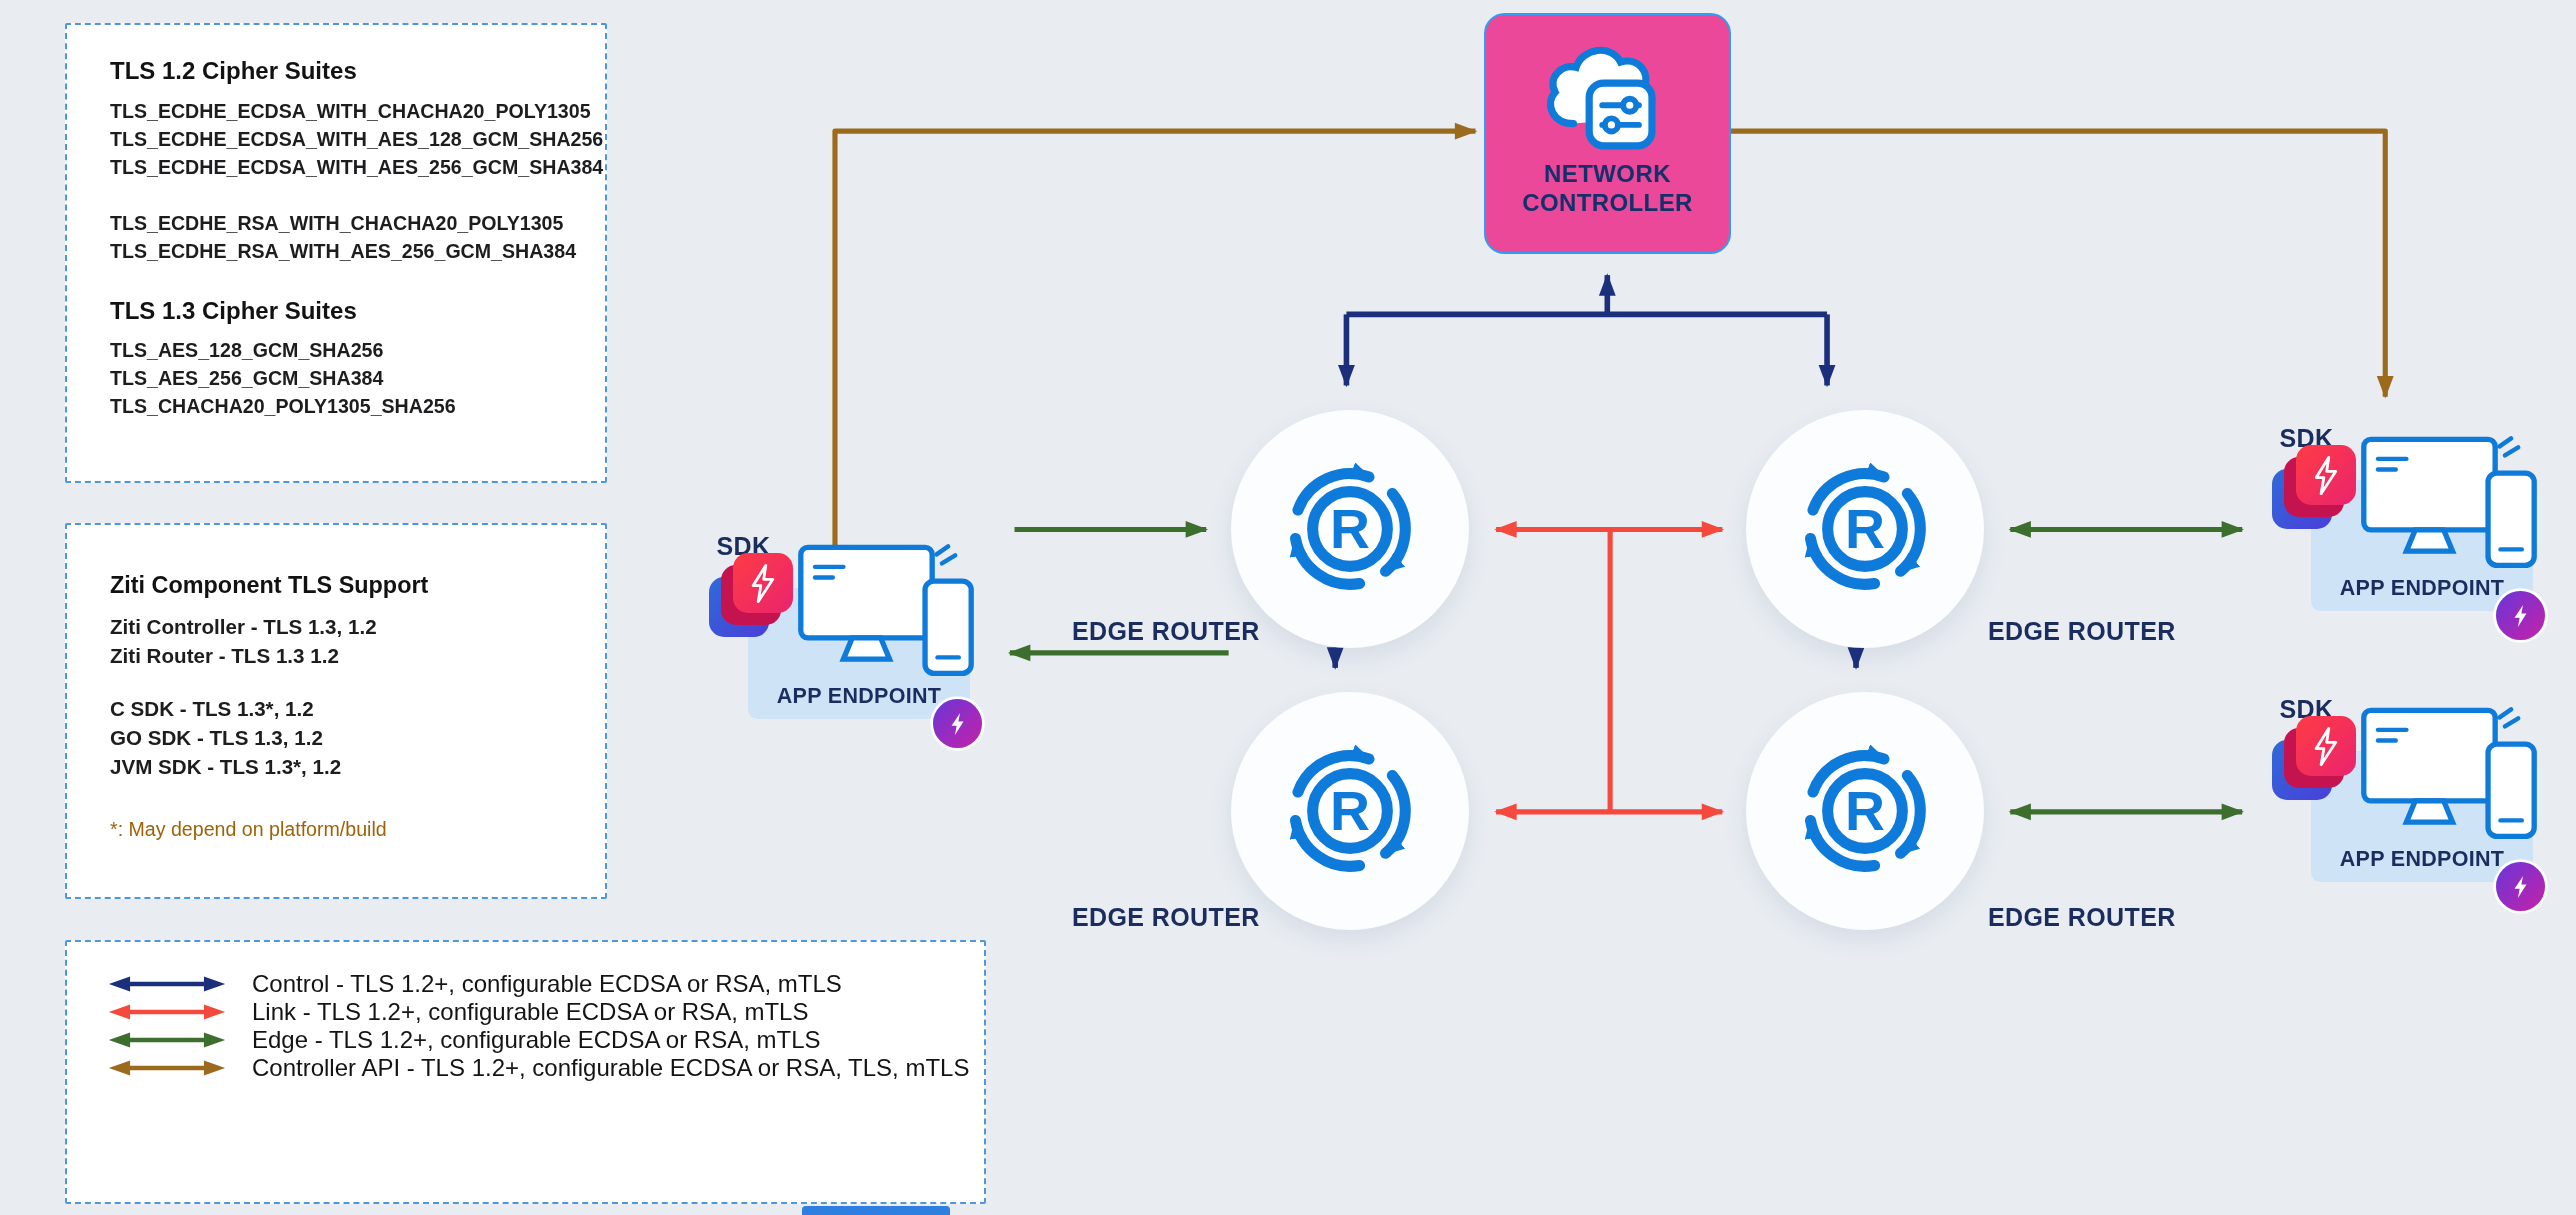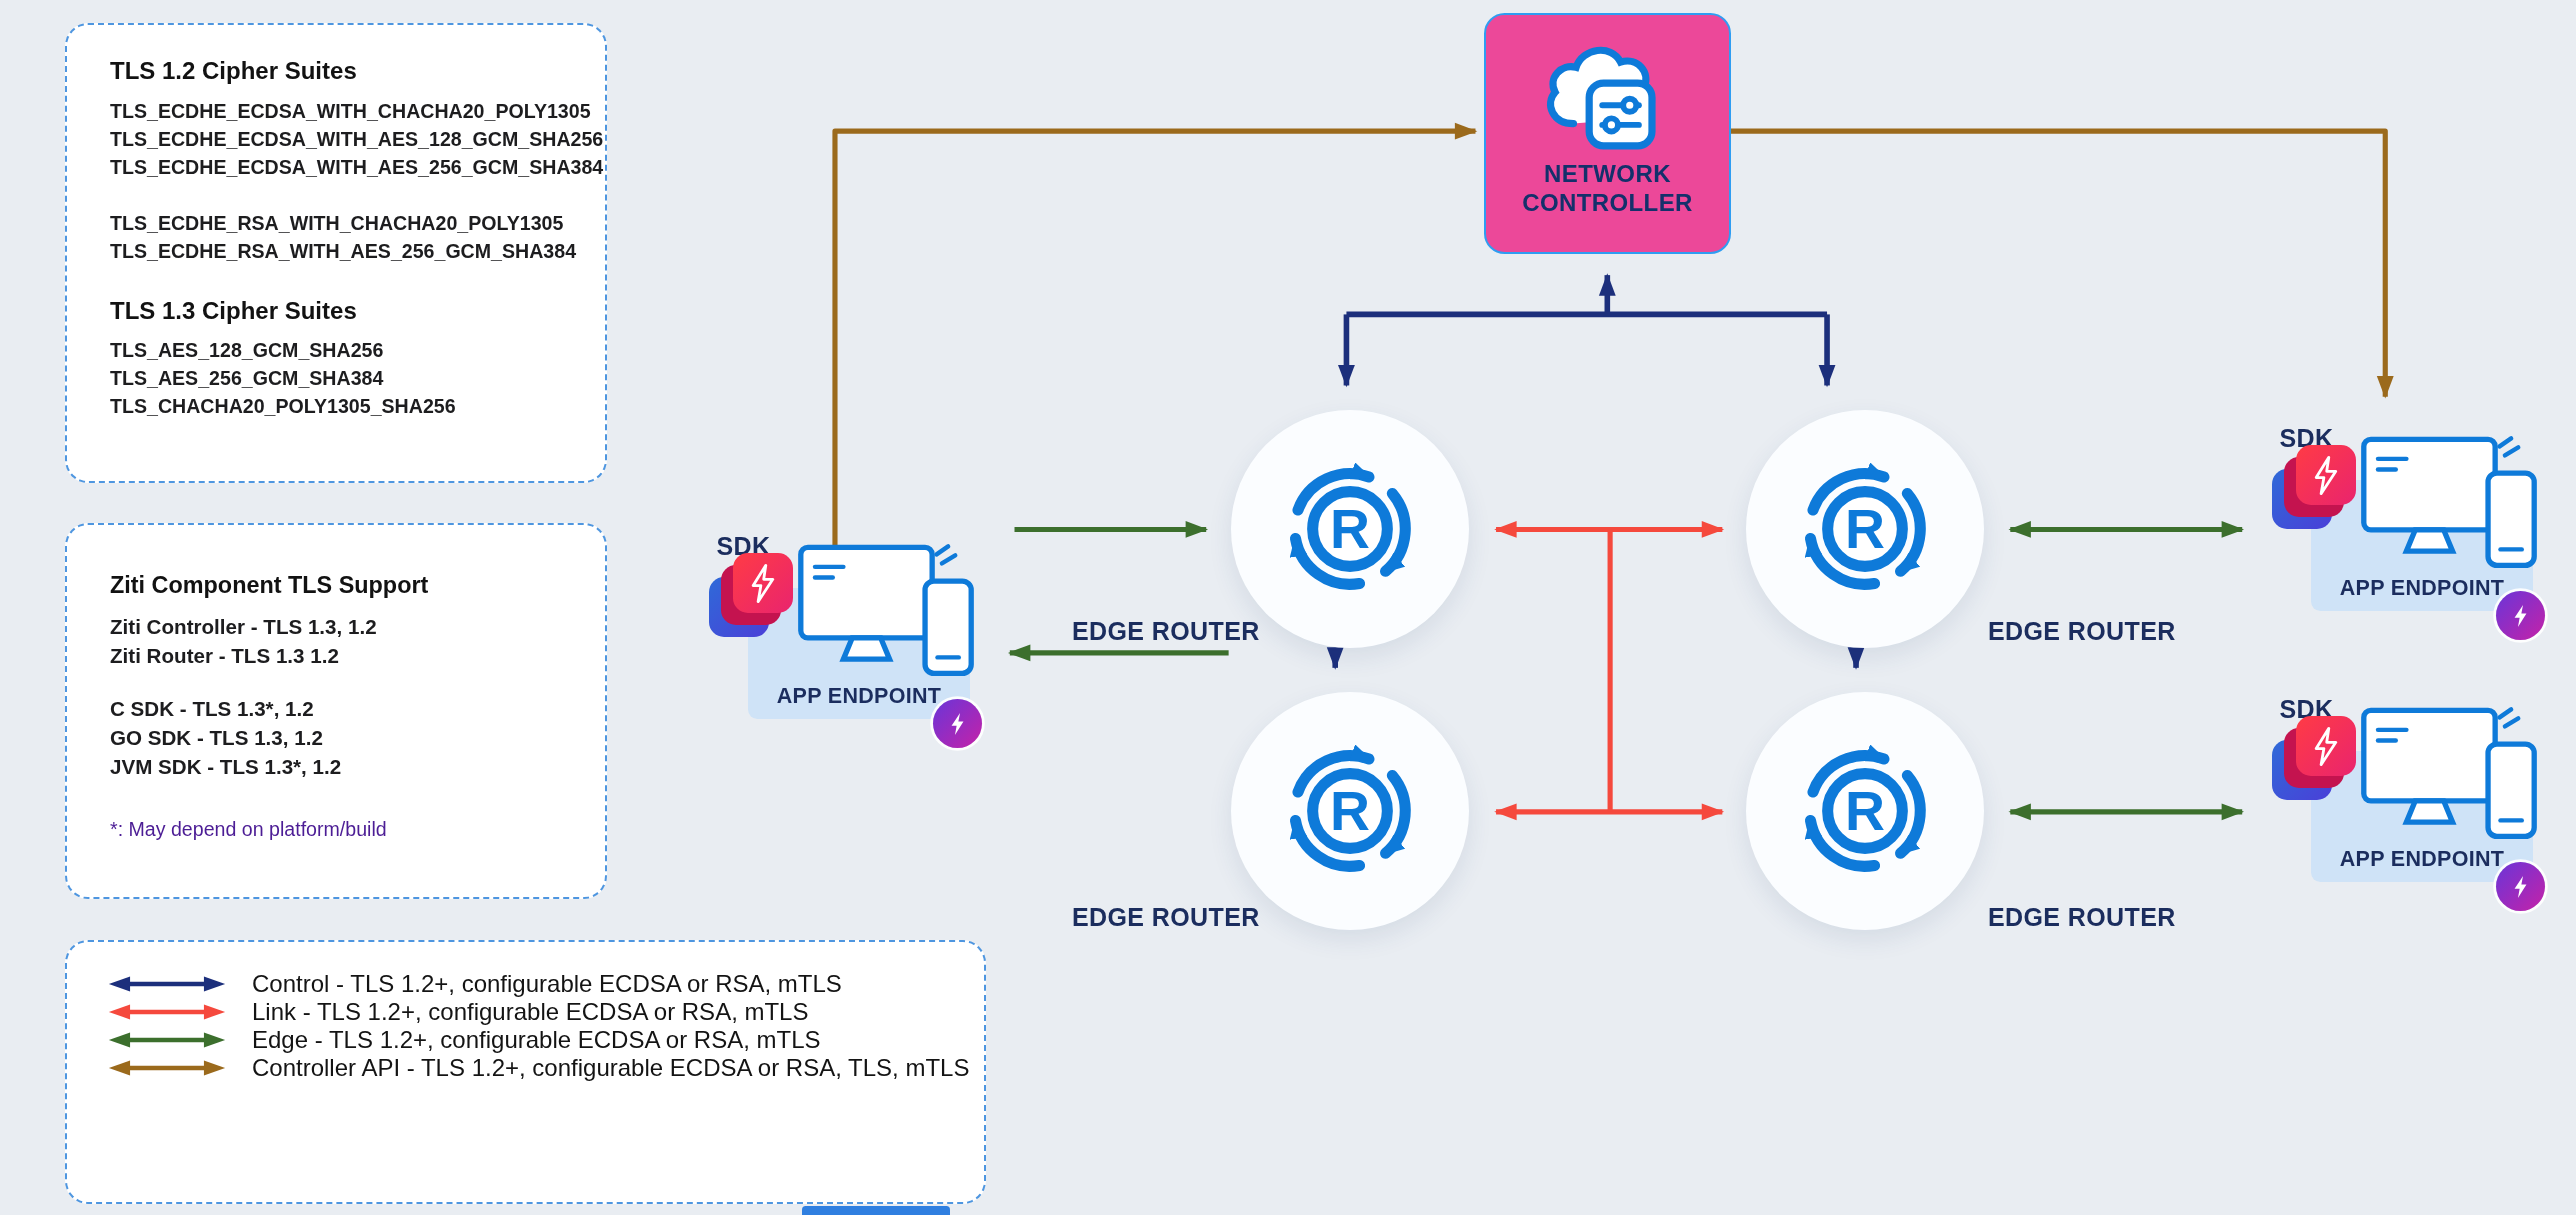--- a/index.html
+++ b/index.html
@@ -6,34 +6,34 @@
   body{
     width:2576px;height:1216px;position:relative;overflow:hidden;
     background:#e9edf2;
     font-family:"Liberation Sans",sans-serif;
   }
   
   .overlay{position:absolute;left:0;top:0;z-index:1;pointer-events:none;}
   
   .panel{
     position:absolute;background:#ffffff;border:2.8px dashed #4e96e0;
-    border-radius:23px;box-sizing:border-box;z-index:2;
+    border-radius:2px;box-sizing:border-box;z-index:2;
   }
   .cipher-panel{left:65px;top:23.4px;width:542px;height:460px;padding:32px 18.7px 0 43px;}
   .ziti-panel{left:65px;top:523px;width:542px;height:376px;padding:47px 18.7px 0 43px;}
   .legend-panel{left:65px;top:940px;width:921px;height:264px;padding:28px 18.7px 28px 39px;
     display:flex;flex-direction:column;}
   .box-title{font-size:24px;font-weight:bold;color:#121212;margin-bottom:11.2px;}
   .cipher-line{font-size:19.6px;font-weight:bold;color:#1d1d1f;line-height:28px;white-space:nowrap;}
   .cipher-group{margin-bottom:28px;}
   .cipher-panel .second-title{margin-top:32px;}
   .ziti-title{font-size:23.4px;font-weight:bold;color:#121212;margin-bottom:13px;}
   .ziti-line{font-size:20.6px;font-weight:bold;color:#1d1d1f;line-height:29px;white-space:nowrap;}
   .ziti-group{margin-bottom:24px;}
-  .ziti-footnote{font-size:19.6px;font-weight:normal;color:#4c1d95;margin-top:37px;}
+  .ziti-footnote{font-size:19.6px;font-weight:normal;color:#a16207;margin-top:37px;}
   
   .legend-row{display:flex;align-items:center;gap:24px;height:28px;}
   .legend-label{font-size:24px;color:#141414;white-space:nowrap;}
   .legend-arrow{flex:0 0 auto;}
   
   .controller{
     position:absolute;left:1484px;top:13px;width:247px;height:241px;z-index:2;
     background:#ec4899;border:2.8px solid #2f9df2;border-radius:20.6px;box-sizing:border-box;
     display:flex;flex-direction:column;align-items:center;
   }

